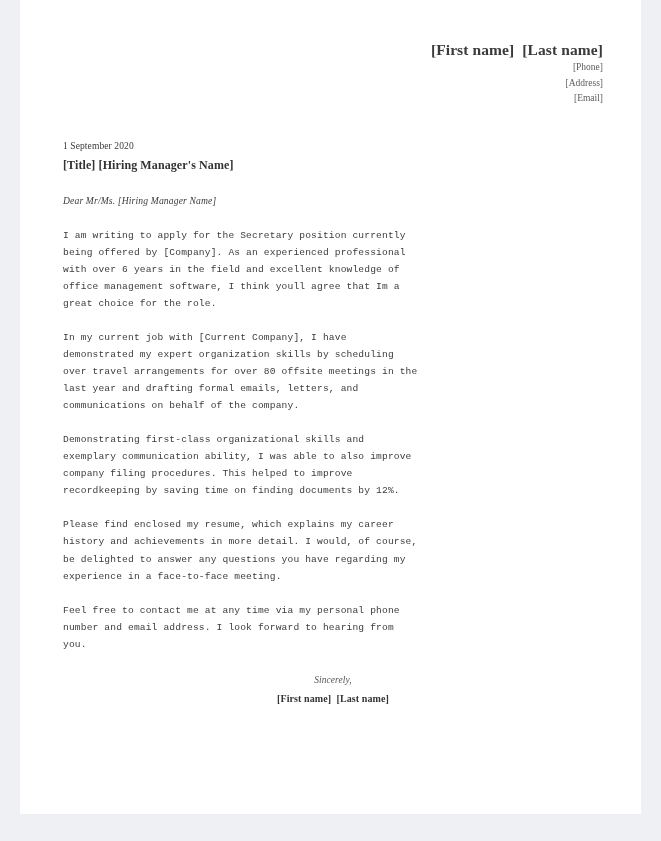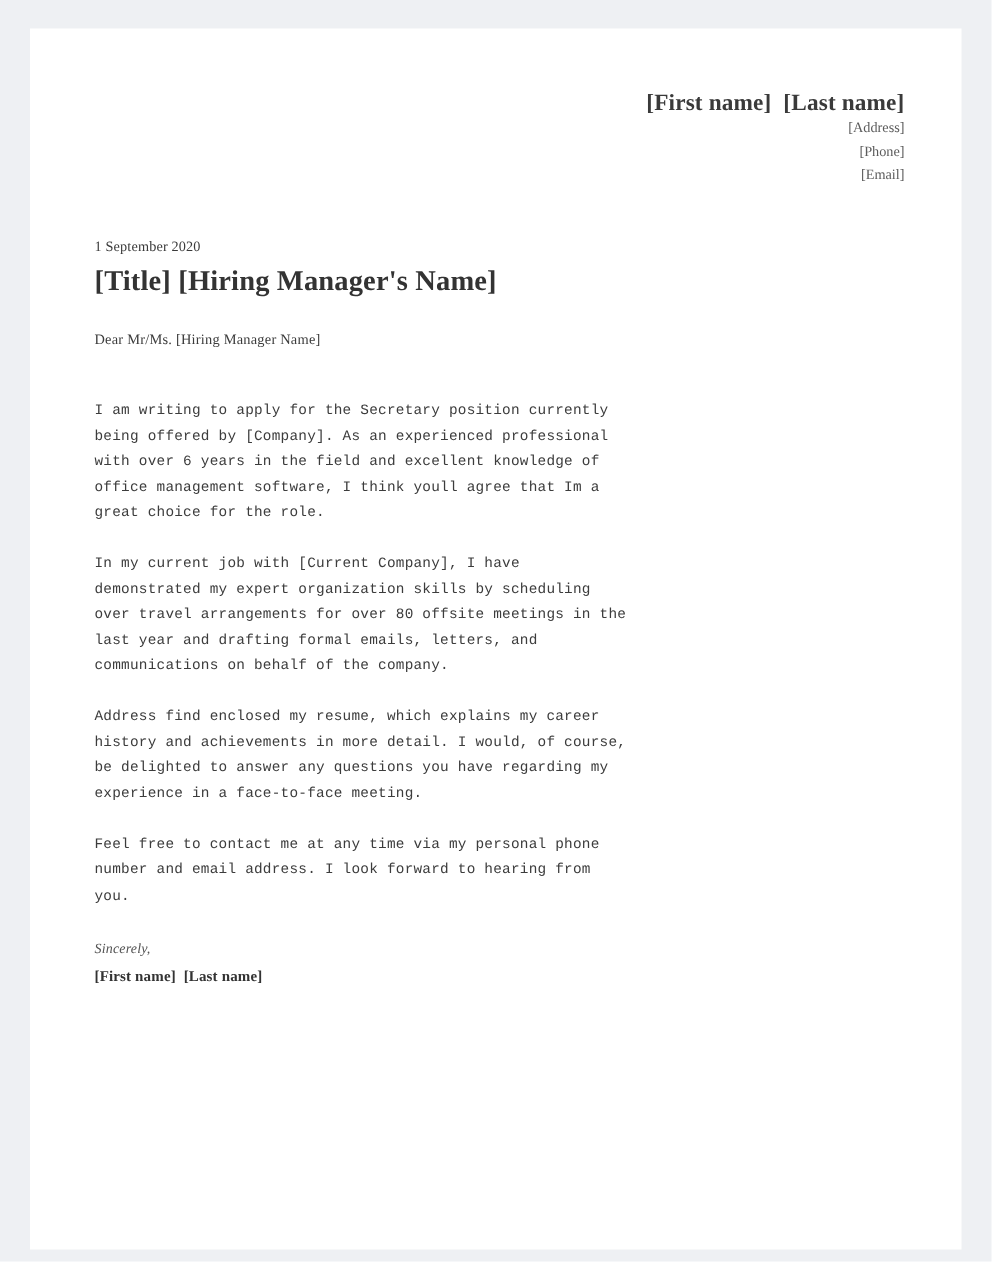--- a/index.html
+++ b/index.html
@@ -11,21 +11,21 @@
     height: 841px;
     background: #eef0f3;
     font-family: "Liberation Serif", "DejaVu Serif", serif;
     overflow: hidden;
   }
 
   
   .page-sheet {
     position: absolute;
     left: 20px;
-    top: 19px;
+    top: 0;
     width: 621px;
     height: 814px;
     background: #ffffff;
     box-sizing: border-box;
   }
 
   .page-inner {
     position: absolute;
     left: 43px;
     top: 40px;
@@ -57,21 +57,21 @@
     font-weight: normal;
     font-size: 9.5px;
     color: #3a3a3a;
     margin-bottom: 7px;
     letter-spacing: 0.1px;
   }
 
   
   .recipient-title {
     font-weight: bold;
-    font-size: 19px;
+    font-size: 12px;
     color: #333333;
     letter-spacing: 0.1px;
     margin-bottom: 20px;
   }
 
   
   .recipient-block {
     margin-bottom: 28px;
   }
   .recipient-line {
@@ -80,36 +80,38 @@
     color: #8a8a8a;
     line-height: 1.72;
     letter-spacing: 0.1px;
   }
 
   
   .salutation {
     font-size: 9.6px;
     color: #3c3c3c;
     line-height: 1.6;
-    margin-bottom: 30px;
+    margin-bottom: 18px;
     letter-spacing: 0.15px;
+    font-style: italic;
   }
   .body-paragraph {
     font-size: 9.6px;
     color: #3c3c3c;
     line-height: 1.78;
     margin-bottom: 17px;
     letter-spacing: 0.15px;
     max-width: 360px;
     font-family: Liberation Mono, monospace;
   }
 
   
   .closing-wrap {
     margin-top: 22px;
+    text-align: center;
   }
   .closing-word {
     font-style: italic;
     font-size: 9.4px;
     color: #545454;
     margin-bottom: 8px;
     letter-spacing: 0.1px;
   }
   .signature-name {
     font-weight: bold;
@@ -120,35 +122,36 @@
   }
 </style>
 </head>
 <body>
 
 <div class="page-sheet">
   <div class="page-inner">
 
     <div class="sender-block">
       <div class="sender-name">[First name]  [Last name]</div>
+      <div class="sender-line">[Phone]</div>
       <div class="sender-line">[Address]</div>
-      <div class="sender-line">[Phone]</div>
       <div class="sender-line">[Email]</div>
     </div>
 
     <div class="date-line">1 September 2020</div>
 
     <div class="recipient-title">[Title] [Hiring Manager's Name]</div>
 
 
     <div class="salutation">Dear Mr/Ms. [Hiring Manager Name]</div>
 
     <div class="body-paragraph">I am writing to apply for the Secretary position currently being offered by [Company]. As an experienced professional with over 6 years in the field and excellent knowledge of office management software, I think youll agree that Im a great choice for the role.</div>
     <div class="body-paragraph">In my current job with [Current Company], I have demonstrated my expert organization skills by scheduling over travel arrangements for over 80 offsite meetings in the last year and drafting formal emails, letters, and communications on behalf of the company.</div>
-    <div class="body-paragraph">Address find enclosed my resume, which explains my career history and achievements in more detail. I would, of course, be delighted to answer any questions you have regarding my experience in a face-to-face meeting.</div>
+    <div class="body-paragraph">Demonstrating first-class organizational skills and exemplary communication ability, I was able to also improve company filing procedures. This helped to improve recordkeeping by saving time on finding documents by 12%.</div>
+    <div class="body-paragraph">Please find enclosed my resume, which explains my career history and achievements in more detail. I would, of course, be delighted to answer any questions you have regarding my experience in a face-to-face meeting.</div>
     <div class="body-paragraph">Feel free to contact me at any time via my personal phone number and email address. I look forward to hearing from you.</div>
 
     <div class="closing-wrap">
       <div class="closing-word">Sincerely,</div>
       <div class="signature-name">[First name]  [Last name]</div>
     </div>
 
   </div>
 </div>
 

